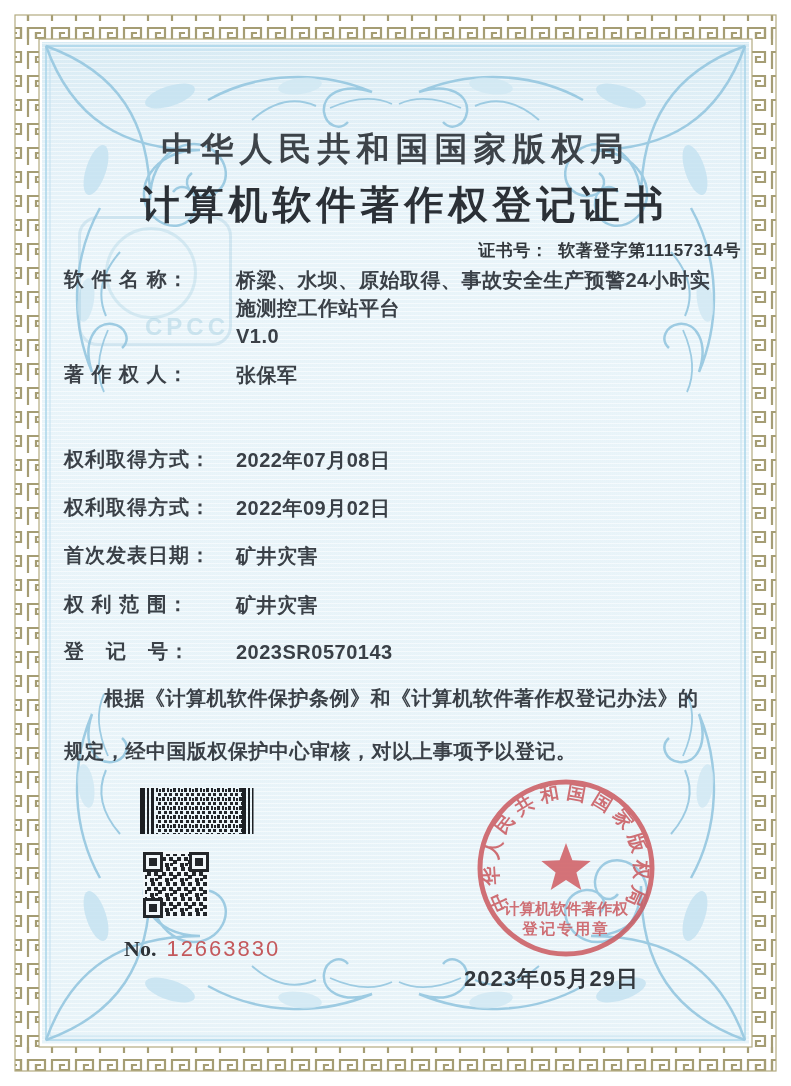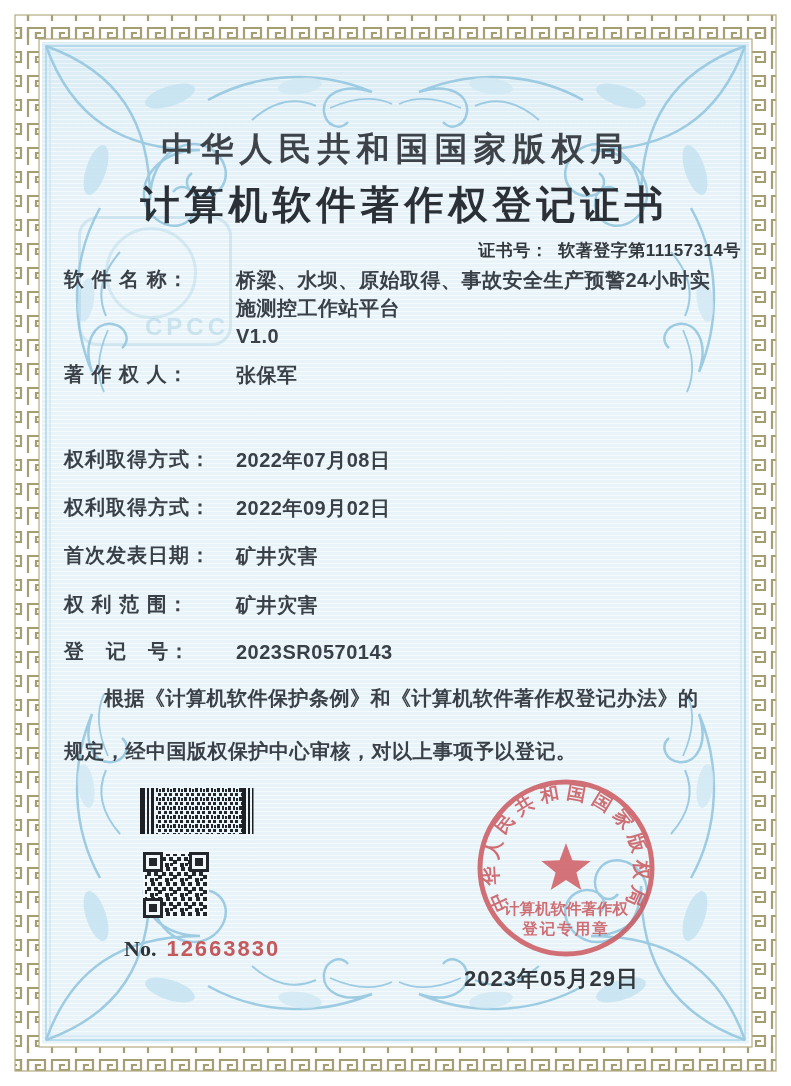--- a/index.html
+++ b/index.html
@@ -59,21 +59,21 @@
 
   .barcode-wrap { position:absolute; left:140px; top:788px; }
   .qr-wrap { position:absolute; left:143px; top:852px; }
 
   .serial {
     position:absolute; left:124px; top:936px; font-size:22px; color:#2e3338;
     font-family:"Liberation Serif","DejaVu Serif",serif; font-weight:600;
   }
   .serial .num {
     font-family:"Liberation Sans","DejaVu Sans",sans-serif;
-    color:#c4595c; letter-spacing:2px; font-weight:700; margin-left:10px;
+    color:#c4595c; letter-spacing:2px; font-weight:400; margin-left:10px;
   }
   .issue-date {
     position:absolute; left:464px; top:938px; font-size:22px; font-weight:700;
     color:#33383d; letter-spacing:1px;margin-top:26px;
   }
   .seal-svg { position:absolute; left:473px; top:775px; }
 </style>
 </head>
 <body>
 

